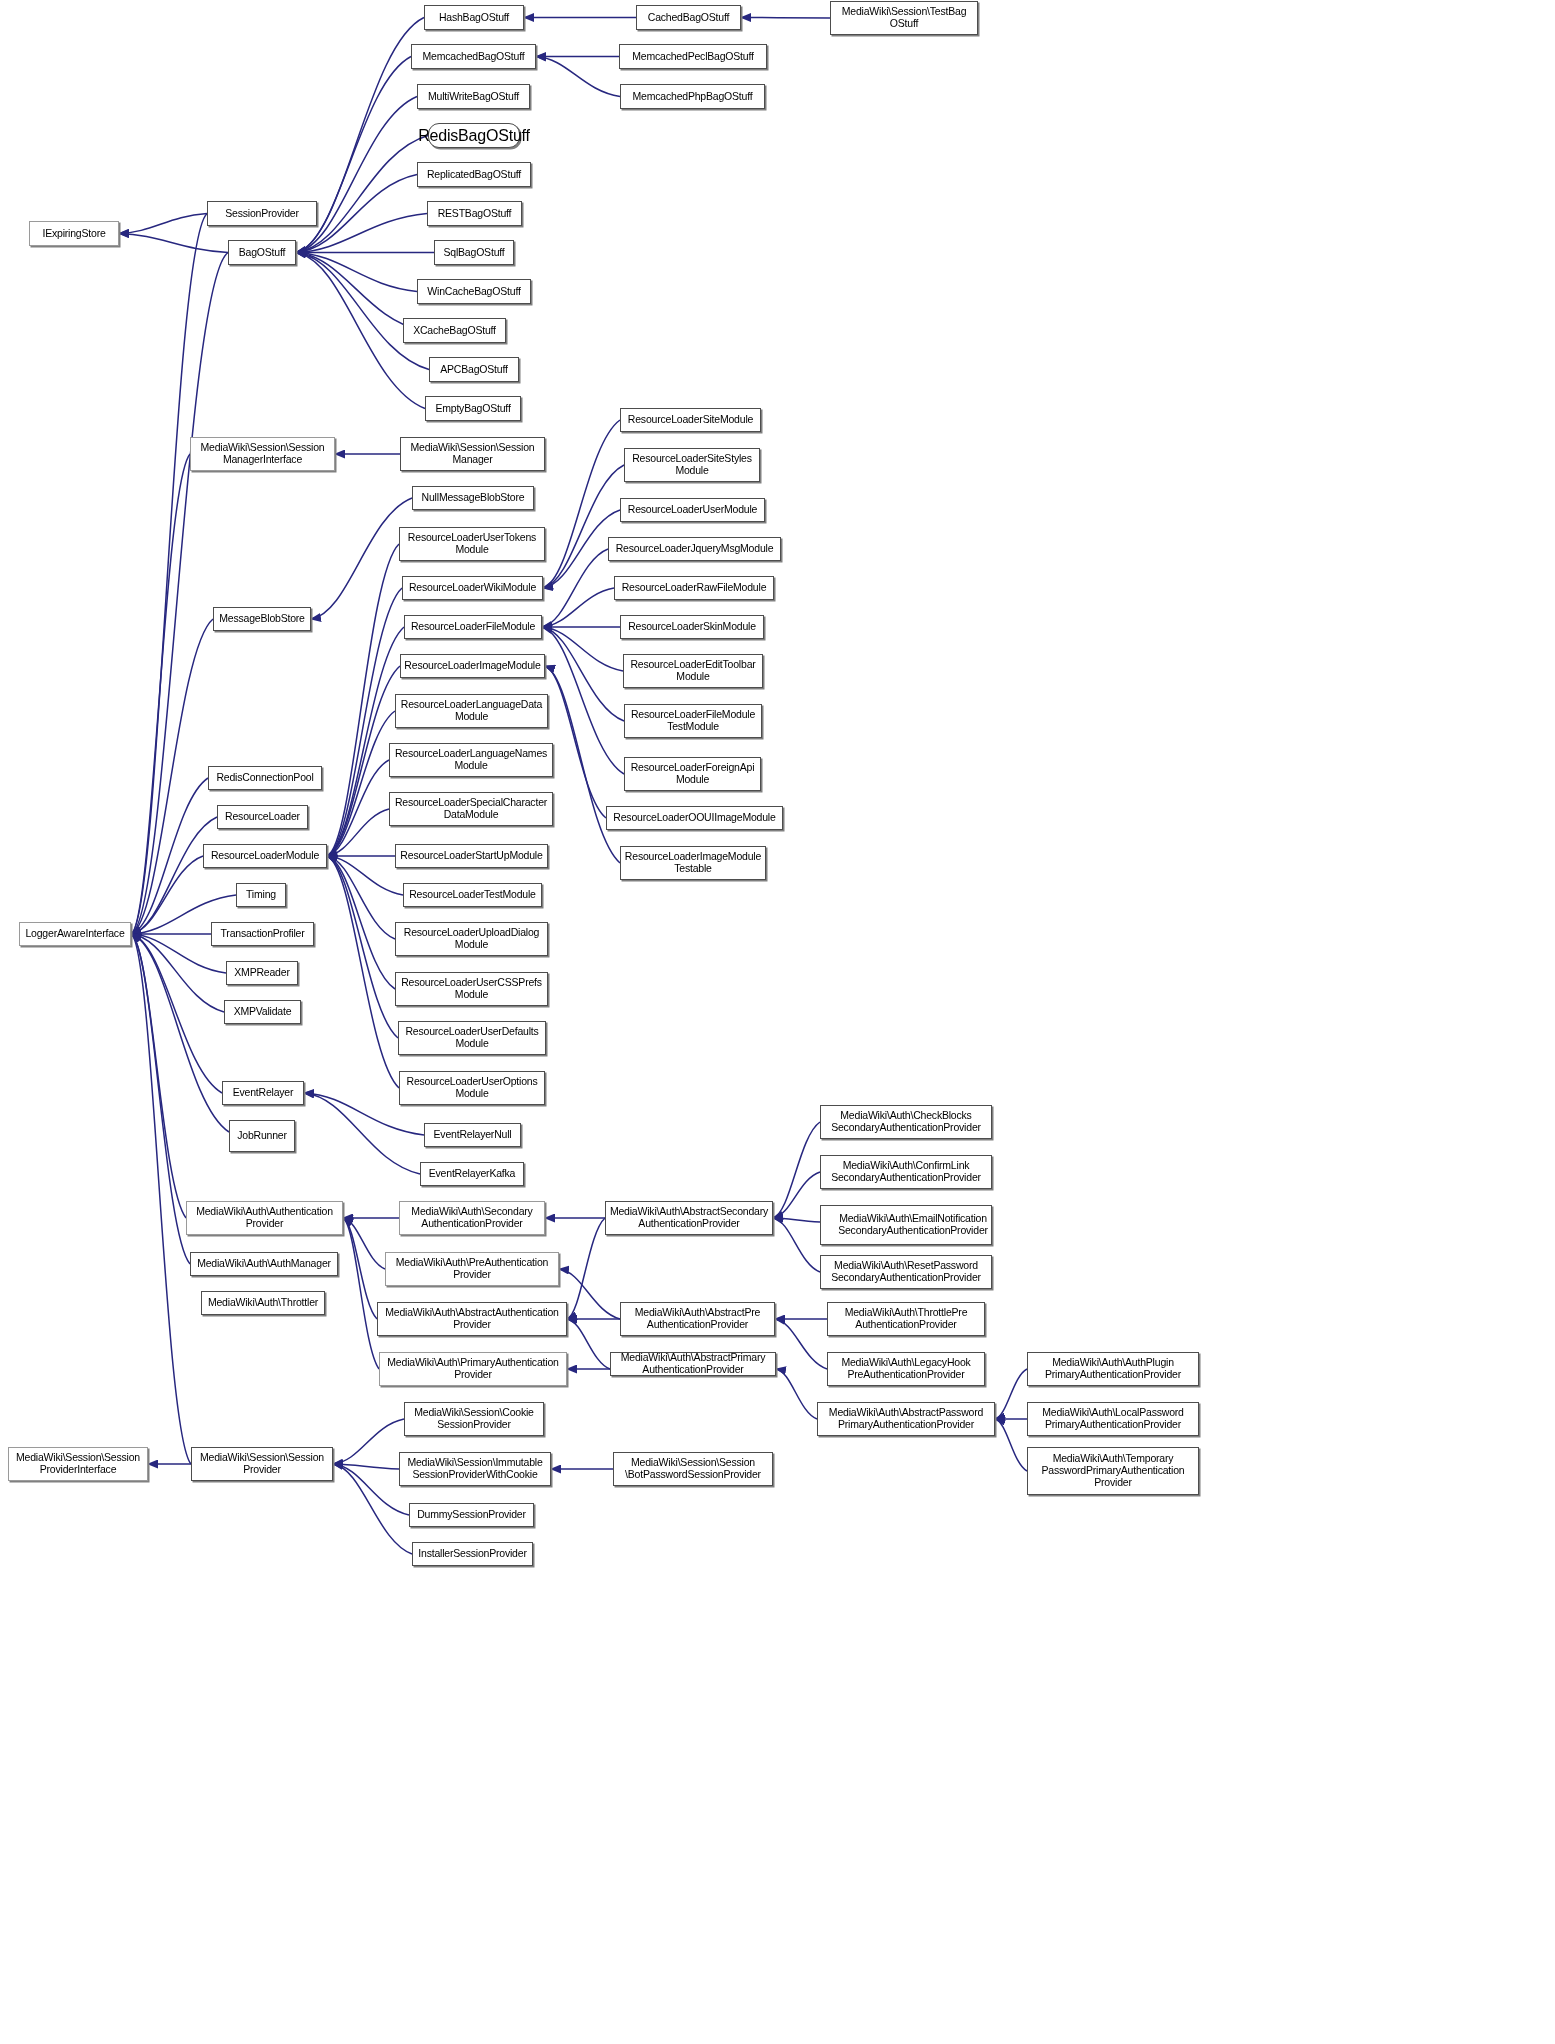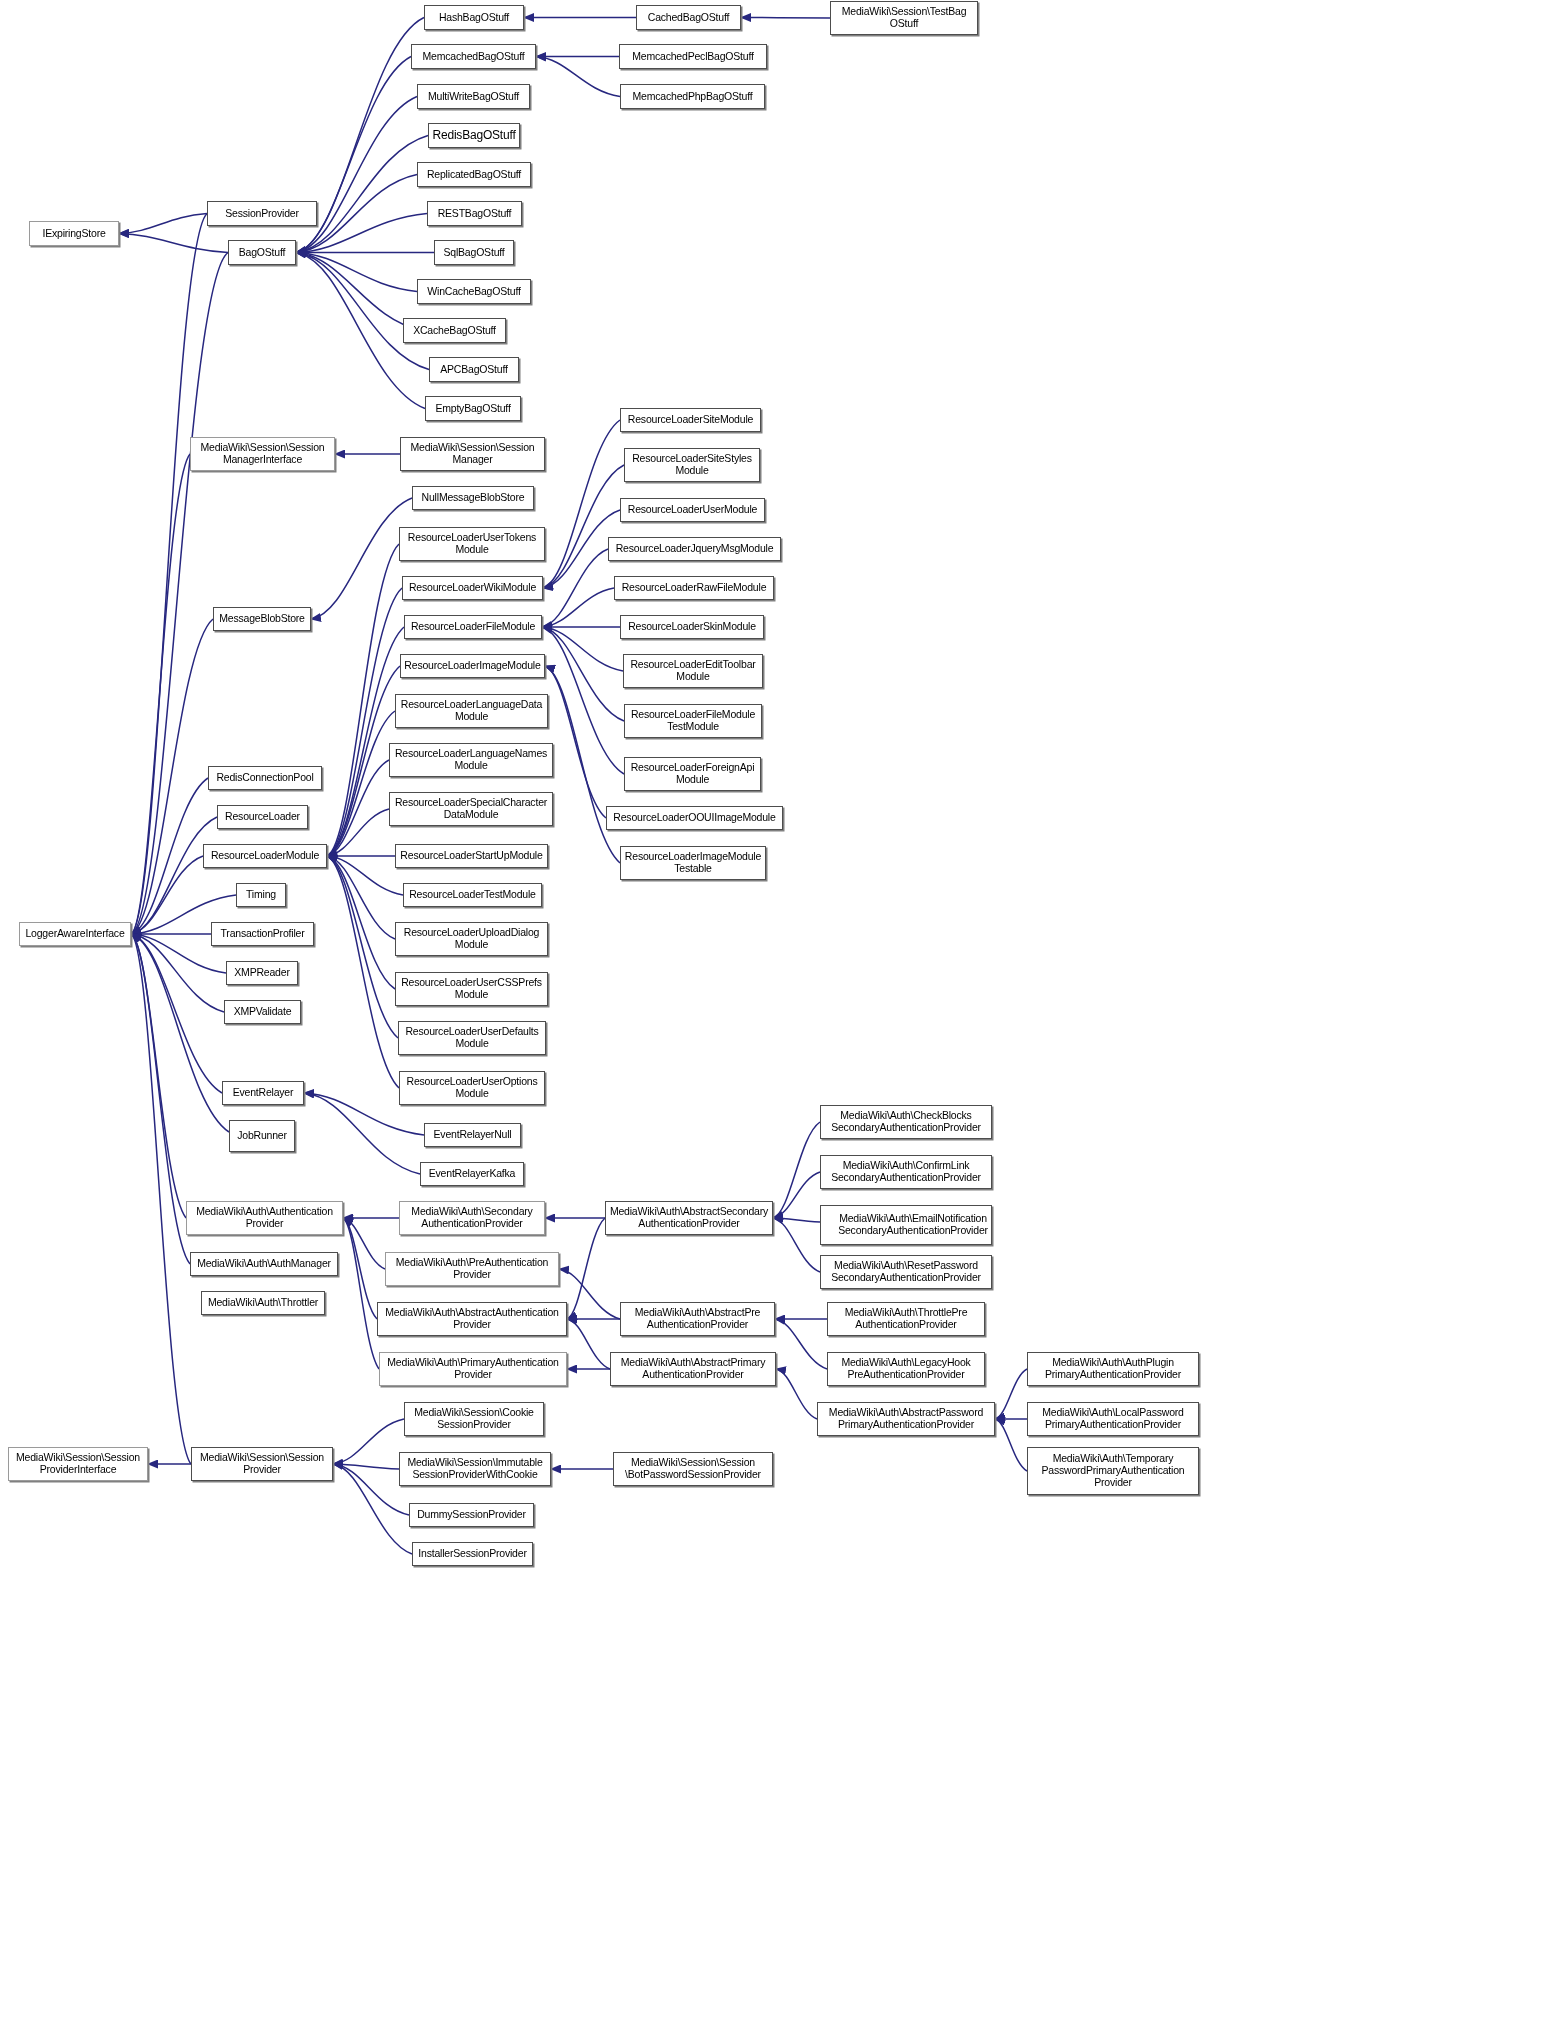--- a/index.html
+++ b/index.html
@@ -139,21 +139,21 @@
         <path d="M412,1554 C376.45,1540.77 363.02,1468.536 333,1464" marker-end="url(#arrow)"></path>
       </g>
   </svg>
   <div id="node-layer">
       <div class="node iface" style="left: 29px; top: 221px; width: 90px; height: 25px; font-size: 10.5px;">IExpiringStore</div>
       <div class="node" style="left: 207px; top: 201px; width: 110px; height: 25px; font-size: 10.5px;">SessionProvider</div>
       <div class="node" style="left: 228px; top: 240px; width: 68px; height: 25px; font-size: 10.5px;">BagOStuff</div>
       <div class="node" style="left: 424px; top: 5px; width: 100px; height: 25px; font-size: 10.5px;">HashBagOStuff</div>
       <div class="node" style="left: 411px; top: 44px; width: 125px; height: 25px; font-size: 10.5px;">MemcachedBagOStuff</div>
       <div class="node" style="left: 417px; top: 84px; width: 113px; height: 25px; font-size: 10.5px;">MultiWriteBagOStuff</div>
-      <div class="node" style="left: 428px; top: 123px; width: 92px; height: 25px; font-size: 12px;">RedisBagOStuff</div>
+      <div class="node" style="left: 428px; top: 123px; width: 92px; height: 25px; font-size: 16px; border-radius: 11px;">RedisBagOStuff</div>
       <div class="node" style="left: 417px; top: 162px; width: 114px; height: 25px; font-size: 10.5px;">ReplicatedBagOStuff</div>
       <div class="node" style="left: 427px; top: 201px; width: 95px; height: 25px; font-size: 10.5px;">RESTBagOStuff</div>
       <div class="node" style="left: 434px; top: 240px; width: 80px; height: 25px; font-size: 10.5px;">SqlBagOStuff</div>
       <div class="node" style="left: 417px; top: 279px; width: 114px; height: 25px; font-size: 10.5px;">WinCacheBagOStuff</div>
       <div class="node" style="left: 403px; top: 318px; width: 103px; height: 25px; font-size: 10.5px;">XCacheBagOStuff</div>
       <div class="node" style="left: 429px; top: 357px; width: 90px; height: 25px; font-size: 10.5px;">APCBagOStuff</div>
       <div class="node" style="left: 425px; top: 396px; width: 96px; height: 25px; font-size: 10.5px;">EmptyBagOStuff</div>
       <div class="node" style="left: 636px; top: 5px; width: 105px; height: 25px; font-size: 10.5px;">CachedBagOStuff</div>
       <div class="node" style="left: 619px; top: 44px; width: 148px; height: 25px; font-size: 10.5px;">MemcachedPeclBagOStuff</div>
       <div class="node" style="left: 620px; top: 84px; width: 145px; height: 25px; font-size: 10.5px;">MemcachedPhpBagOStuff</div>
@@ -223,21 +223,21 @@
       <div class="node iface" style="left: 385px; top: 1252px; width: 174px; height: 34px; font-size: 10.5px;">MediaWiki\Auth\PreAuthentication
 Provider</div>
       <div class="node" style="left: 377px; top: 1302px; width: 190px; height: 34px; font-size: 10.5px;">MediaWiki\Auth\AbstractAuthentication
 Provider</div>
       <div class="node iface" style="left: 379px; top: 1352px; width: 188px; height: 34px; font-size: 10.5px;">MediaWiki\Auth\PrimaryAuthentication
 Provider</div>
       <div class="node" style="left: 605px; top: 1201px; width: 168px; height: 34px; font-size: 10.5px;">MediaWiki\Auth\AbstractSecondary
 AuthenticationProvider</div>
       <div class="node" style="left: 620px; top: 1302px; width: 155px; height: 34px; font-size: 10.5px;">MediaWiki\Auth\AbstractPre
 AuthenticationProvider</div>
-      <div class="node" style="left: 610px; top: 1352px; width: 166px; height: 34px; font-size: 10.5px;">MediaWiki\Auth\AbstractPrimary
+      <div class="node" style="left: 610px; top: 1352px; width: 166px; height: 24px; font-size: 10.5px;">MediaWiki\Auth\AbstractPrimary
 AuthenticationProvider</div>
       <div class="node" style="left: 820px; top: 1105px; width: 172px; height: 34px; font-size: 10.5px;">MediaWiki\Auth\CheckBlocks
 SecondaryAuthenticationProvider</div>
       <div class="node" style="left: 820px; top: 1155px; width: 172px; height: 34px; font-size: 10.5px;">MediaWiki\Auth\ConfirmLink
 SecondaryAuthenticationProvider</div>
       <div class="node" style="left: 820px; top: 1205px; width: 172px; height: 40px; font-size: 10.5px; padding-left: 16px;">MediaWiki\Auth\EmailNotification
 SecondaryAuthenticationProvider</div>
       <div class="node" style="left: 820px; top: 1255px; width: 172px; height: 34px; font-size: 10.5px;">MediaWiki\Auth\ResetPassword
 SecondaryAuthenticationProvider</div>
       <div class="node" style="left: 827px; top: 1302px; width: 158px; height: 34px; font-size: 10.5px;">MediaWiki\Auth\ThrottlePre

